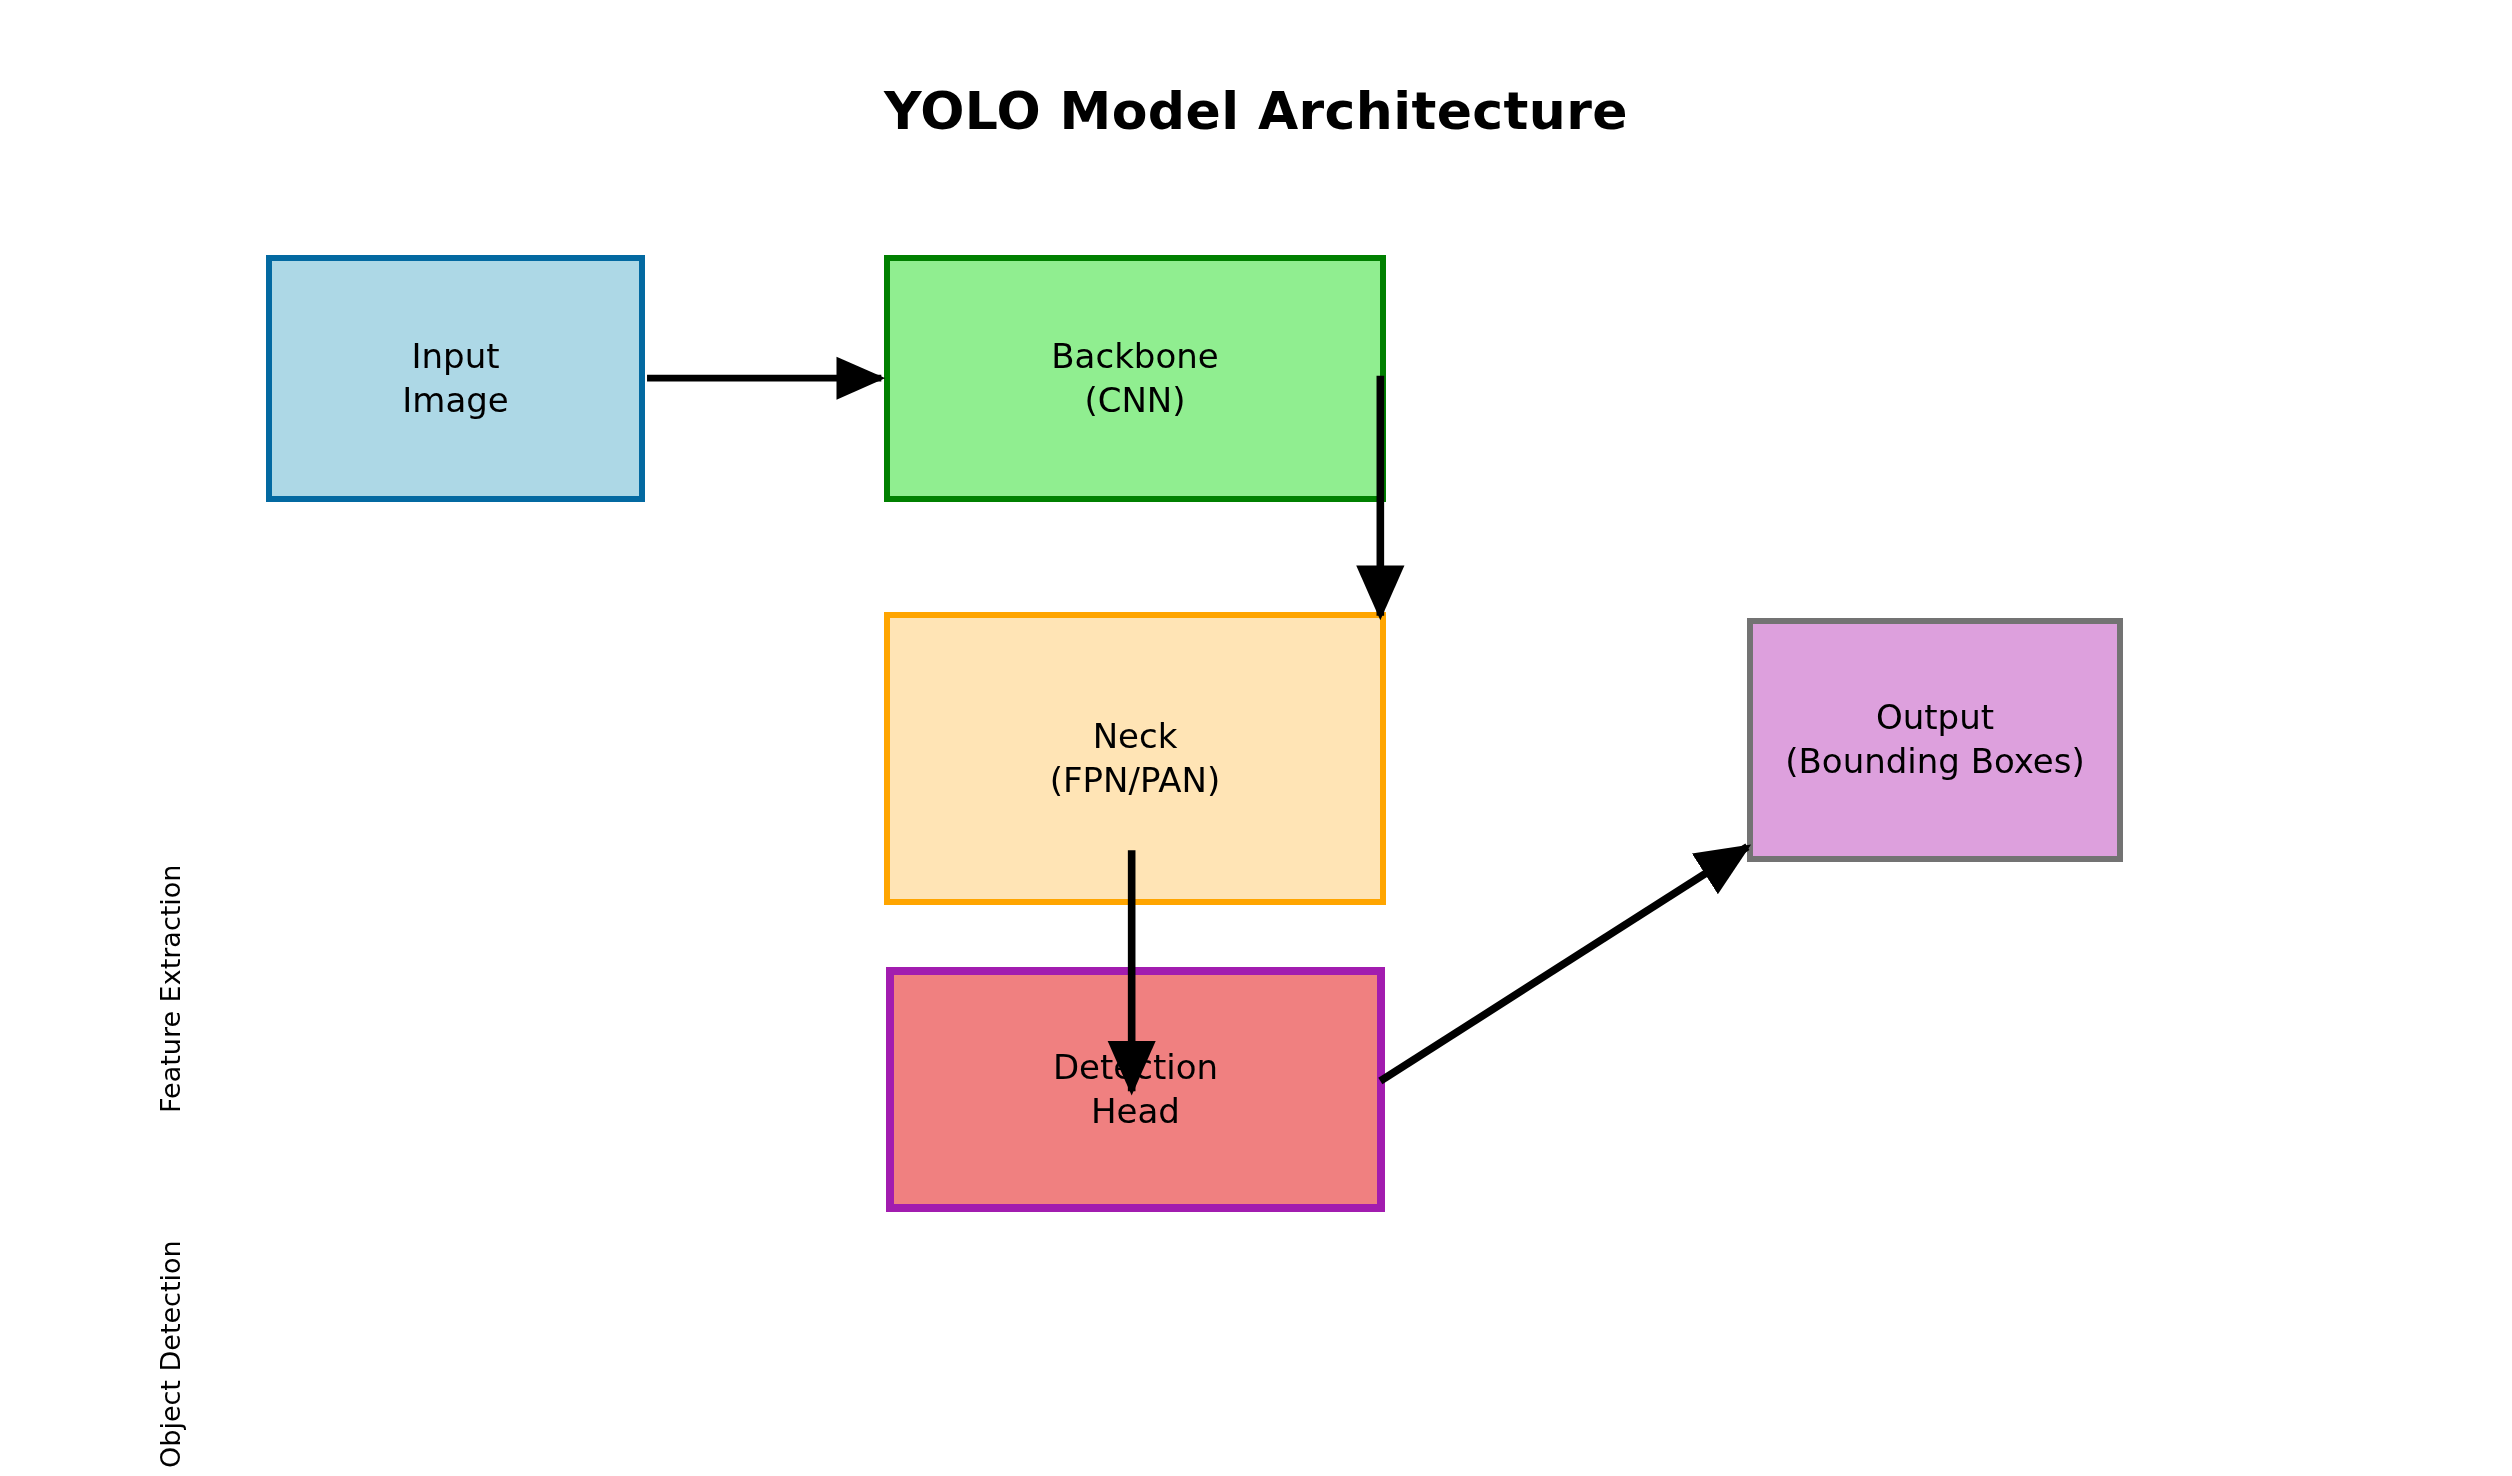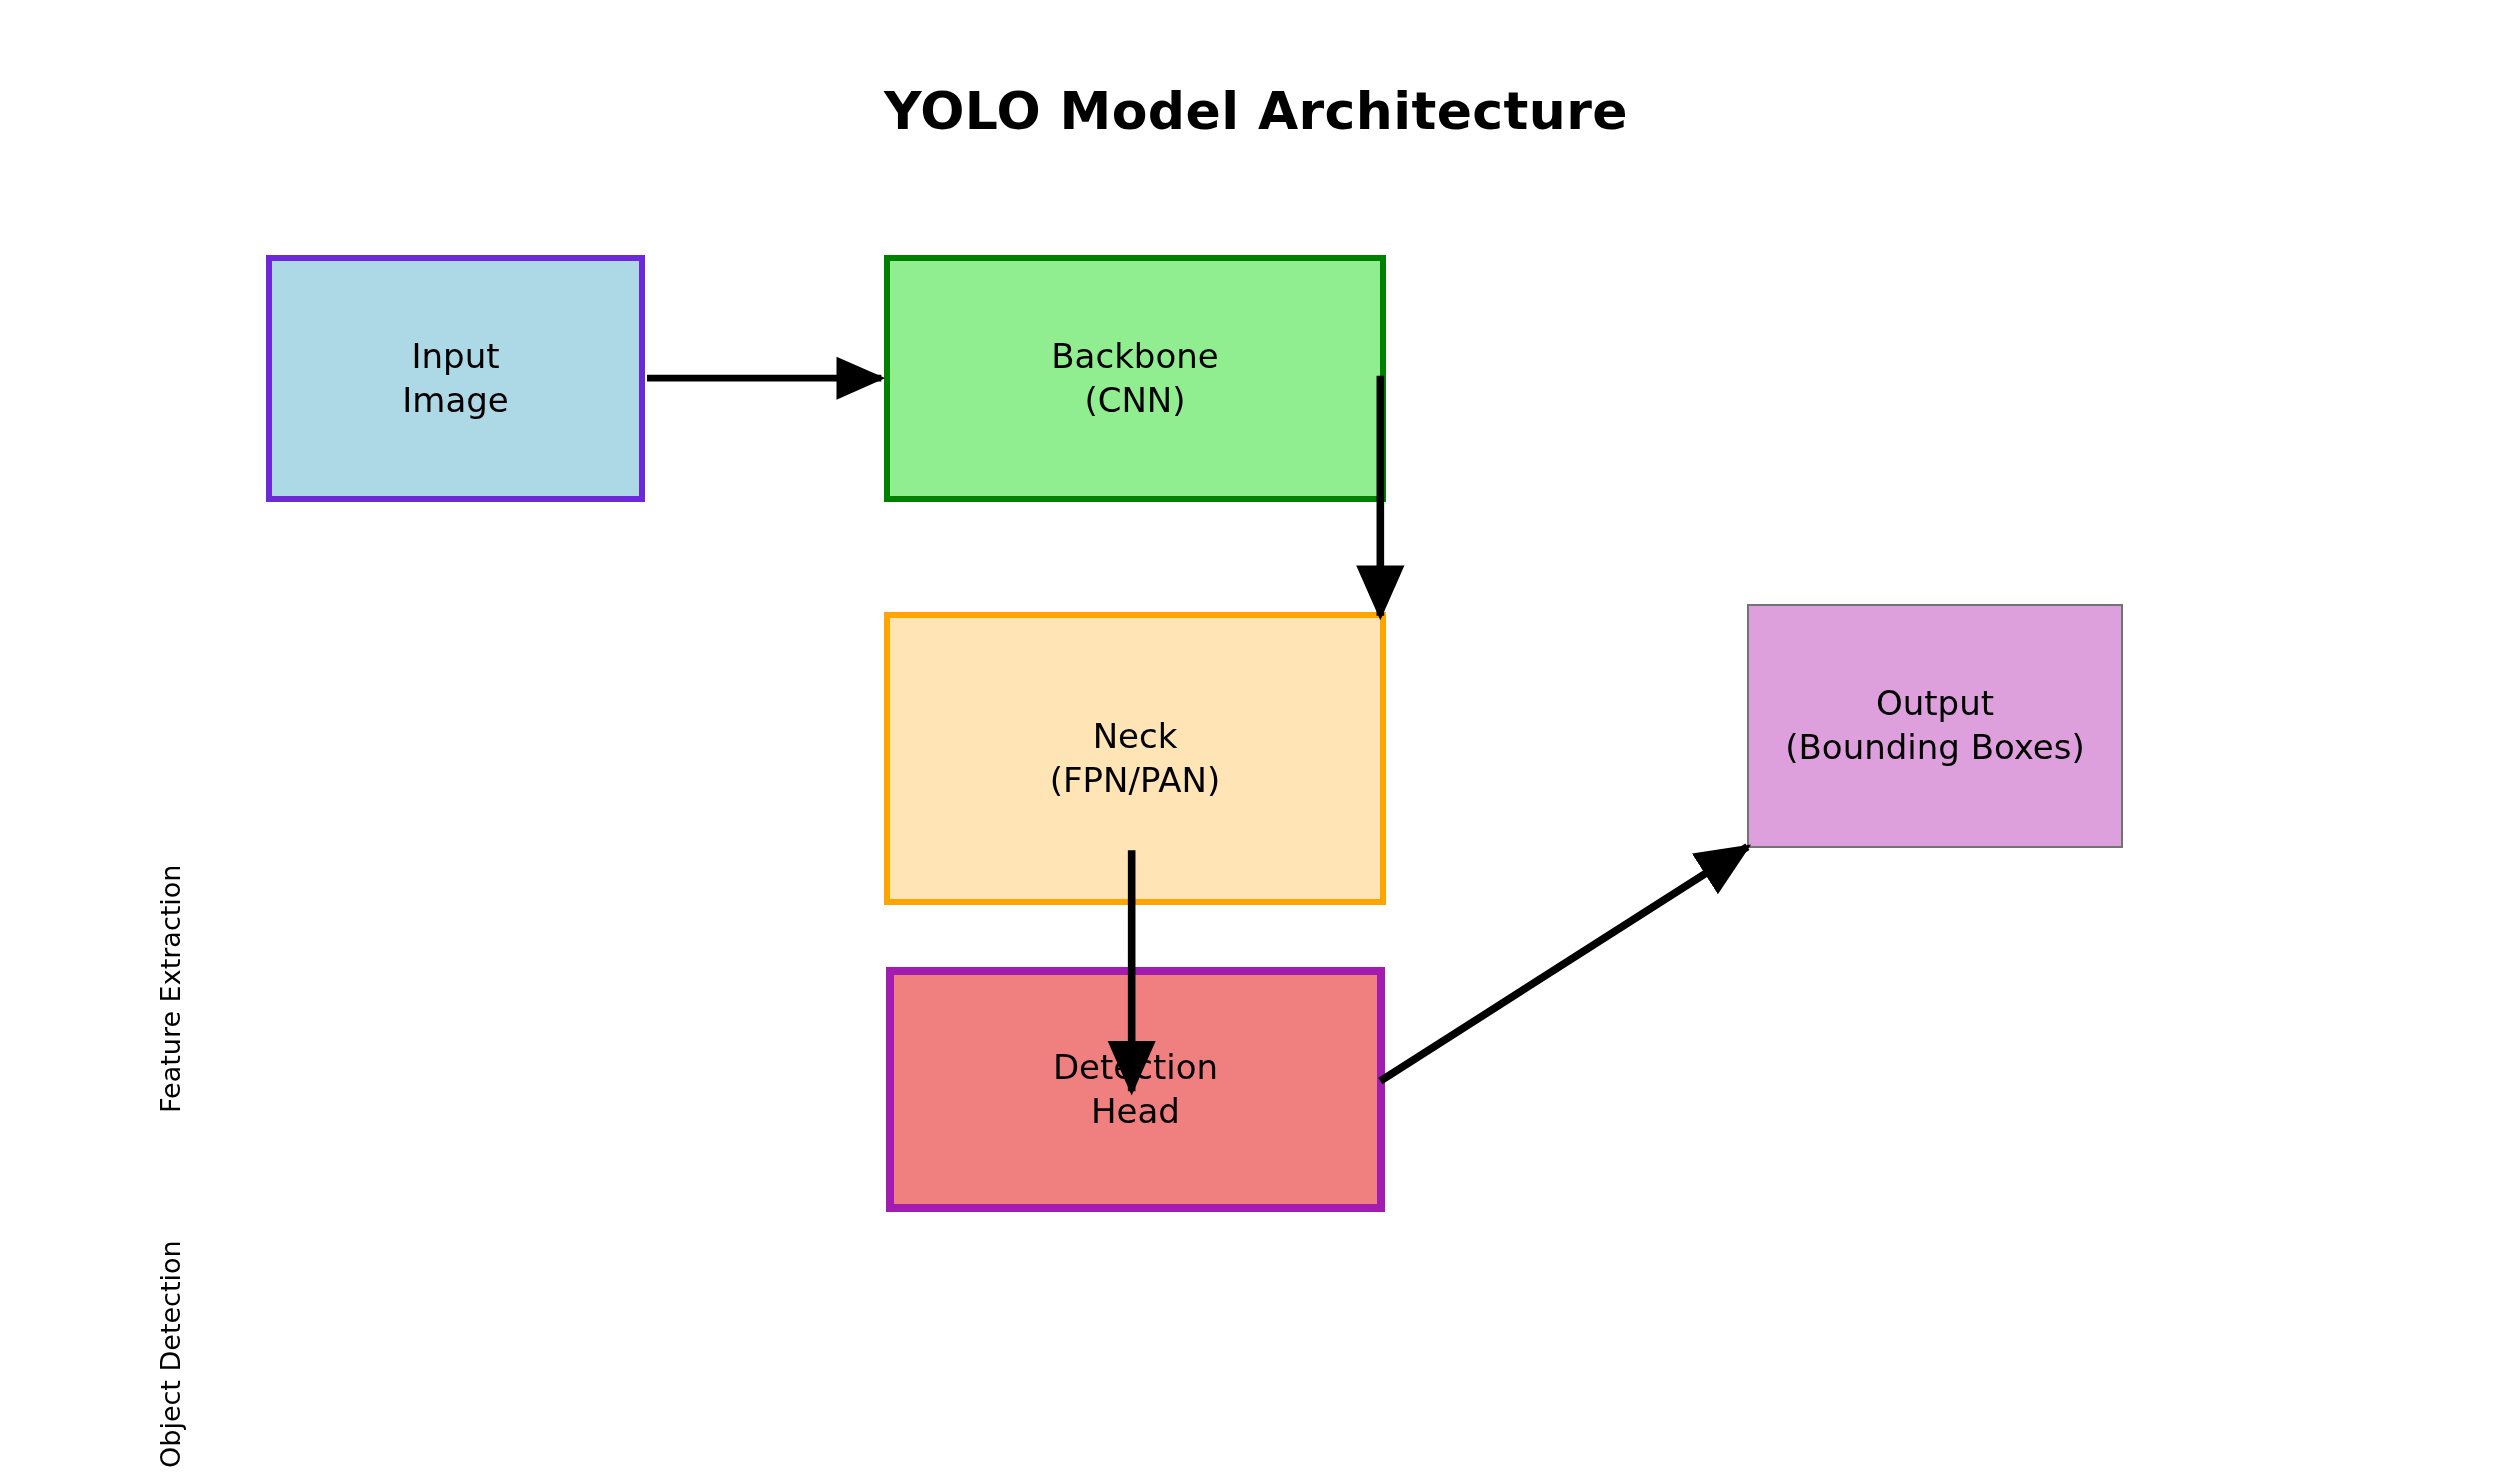--- a/index.html
+++ b/index.html
@@ -54,45 +54,45 @@
     color: #000000;
     white-space: pre-line;
     position: relative;
     z-index: 1;
   }
 
   #node-input {
     left: 266px;  top: 255px;
     width: 379px; height: 247px;
     background: #add8e6;
-    border: 6px solid #6d28d9;
+    border: 6px solid #0369a1;
   }
   #node-backbone {
     left: 884px; top: 255px;
     width: 502px; height: 247px;
     background: #90ee90;
     border: 6px solid #008000;
   }
   #node-neck {
     left: 884px; top: 612px;
     width: 502px; height: 293px;
     background: #ffe4b5;
     border: 6px solid #ffa500;
   }
   #node-head {
     left: 886px; top: 967px;
     width: 499px; height: 245px;
     background: #f08080;
     border: 8px solid #a21caf;
   }
   #node-output {
-    left: 1747px; top: 604px;
+    left: 1747px; top: 618px;
     width: 376px; height: 244px;
     background: #dda0dd;
-    border: 2px solid #737373;
+    border: 6px solid #737373;
   }
 
   
   .side-label {
     position: absolute;
     font-family: "DejaVu Sans", sans-serif;
     font-size: 27px;
     color: #000000;
     white-space: nowrap;
     transform-origin: 0 0;

